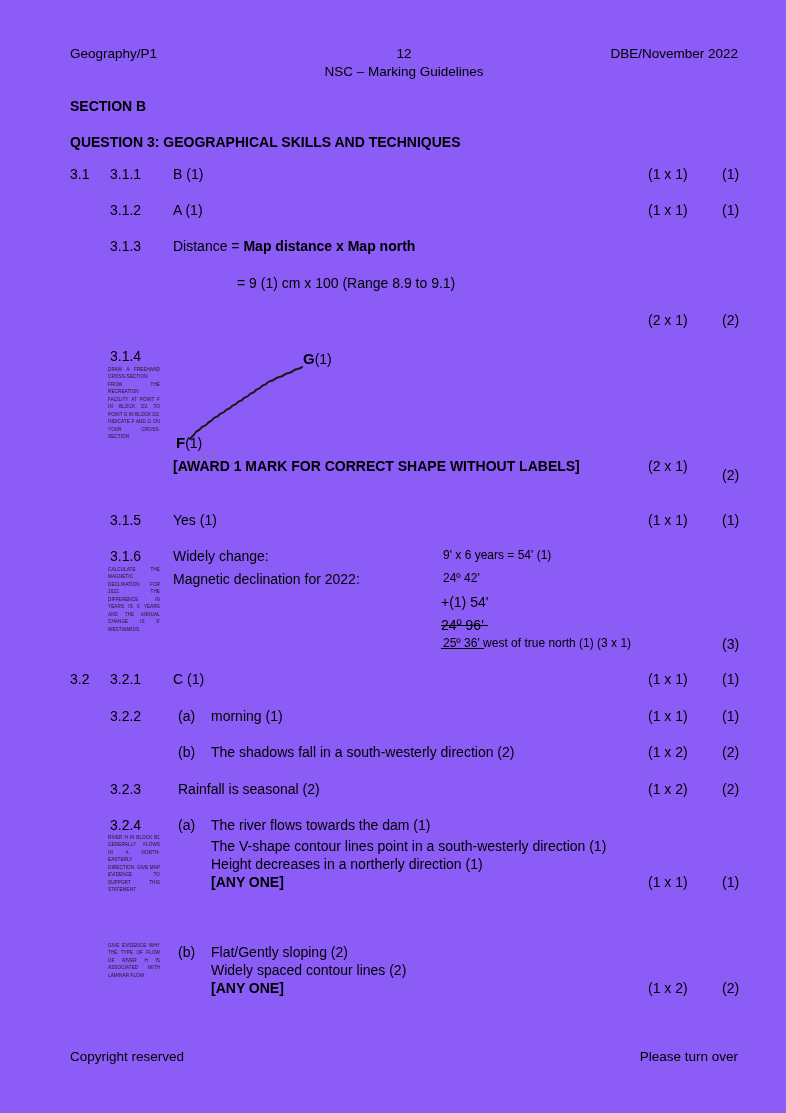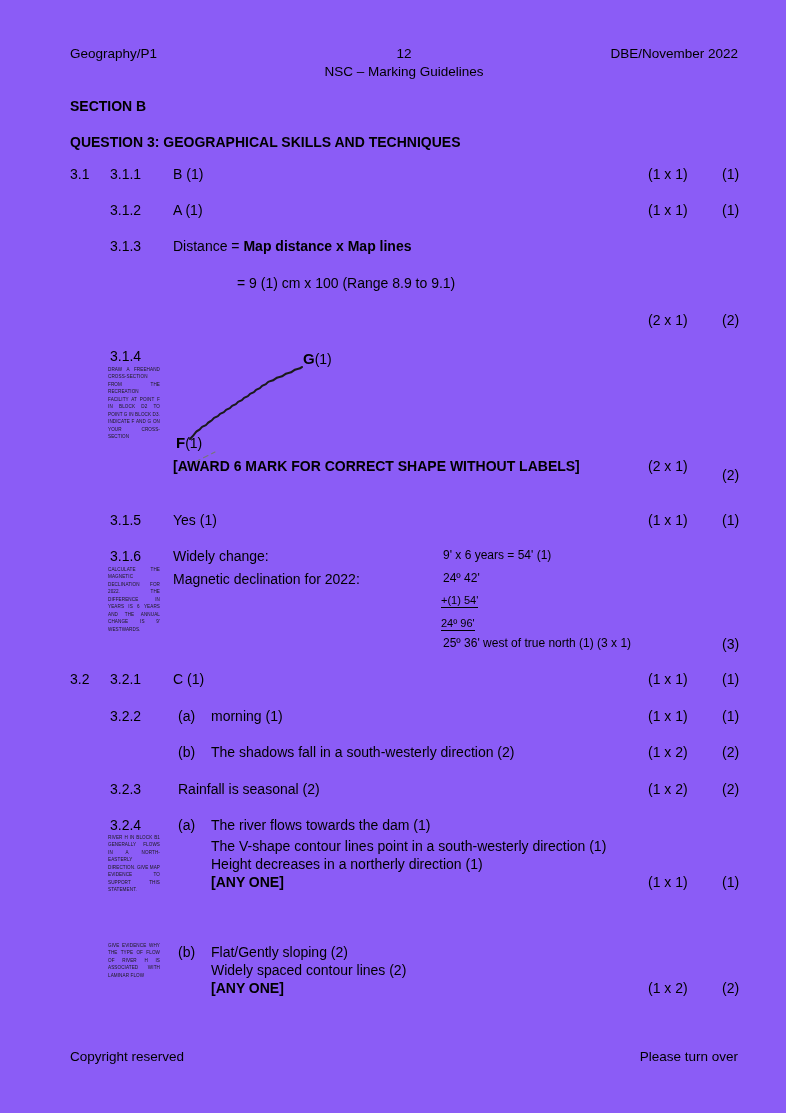--- a/index.html
+++ b/index.html
@@ -135,24 +135,24 @@
   
   .dec {
     position: absolute;
     left: 443px;
     font-size: 12px;
     white-space: nowrap;
   }
   .dec-under {
     position: absolute;
     left: 441px;
-    font-size: 11px;
+    font-size: 14px;
     white-space: nowrap;
     border-bottom: 1px solid #000;
-    padding-bottom: 1px;
+    padding-bottom: 15px;
     display: inline-block;
   }
 
   
   .sketch {
     position: absolute;
     left: 165px;
     top: 345px;
     width: 210px;
     height: 140px;
@@ -214,21 +214,21 @@
 
   <div class="row" style="top:202px;">
     <div class="col-sub">3.1.2</div>
     <div class="col-ans">A (1)</div>
     <div class="col-calc">(1 x 1)</div>
     <div class="col-marks">(1)</div>
   </div>
 
   <div class="row" style="top:238px;">
     <div class="col-sub">3.1.3</div>
-    <div class="col-ans"><span>Distance = </span><span class="b">Map distance x Map lines</span></div>
+    <div class="col-ans"><span>Distance = </span><span class="b">Map distance x Map north</span></div>
   </div>
   <div class="eq" style="top:275px;">= 9 (1) cm x 100 (Range 8.9 to 9.1)</div>
   <div class="row" style="top:312px;">
     <div class="col-calc">(2 x 1)</div>
     <div class="col-marks">(2)</div>
   </div>
 
   <div class="row" style="top:348px;">
     <div class="col-sub">3.1.4</div>
   </div>
@@ -244,21 +244,21 @@
              C 98,39 100,41 102,38 C 104,35 107,37 110,34
              C 113,31 116,33 119,30 C 122,27 125,29 128,26
              C 131,23 134,25 137,22" fill="none" stroke="#1a1a1a" stroke-width="2.1" stroke-linecap="round" stroke-linejoin="round"></path>
     <path d="M 15,126 L 32,116 L 50,107" fill="none" stroke="#777777" stroke-width="1.1" stroke-dasharray="5,4" stroke-linecap="round"></path>
   </svg>
 
   <div class="lbl-f"><span>F</span><span class="lbl-f-n">(1)</span></div>
   <div class="lbl-g"><span>G</span><span class="lbl-g-n">(1)</span></div>
 
   <div class="row" style="top:458px;">
-    <div class="col-ans b">[AWARD 6 MARK FOR CORRECT SHAPE WITHOUT LABELS]</div>
+    <div class="col-ans b">[AWARD 1 MARK FOR CORRECT SHAPE WITHOUT LABELS]</div>
     <div class="col-calc">(2 x 1)</div>
   </div>
   <div class="row" style="top:459px;">
     <div class="col-marks" style="top:8px;position:absolute;">(2)</div>
   </div>
 
   <div class="row" style="top:512px;">
     <div class="col-sub">3.1.5</div>
     <div class="col-ans">Yes (1)</div>
     <div class="col-calc">(1 x 1)</div>

